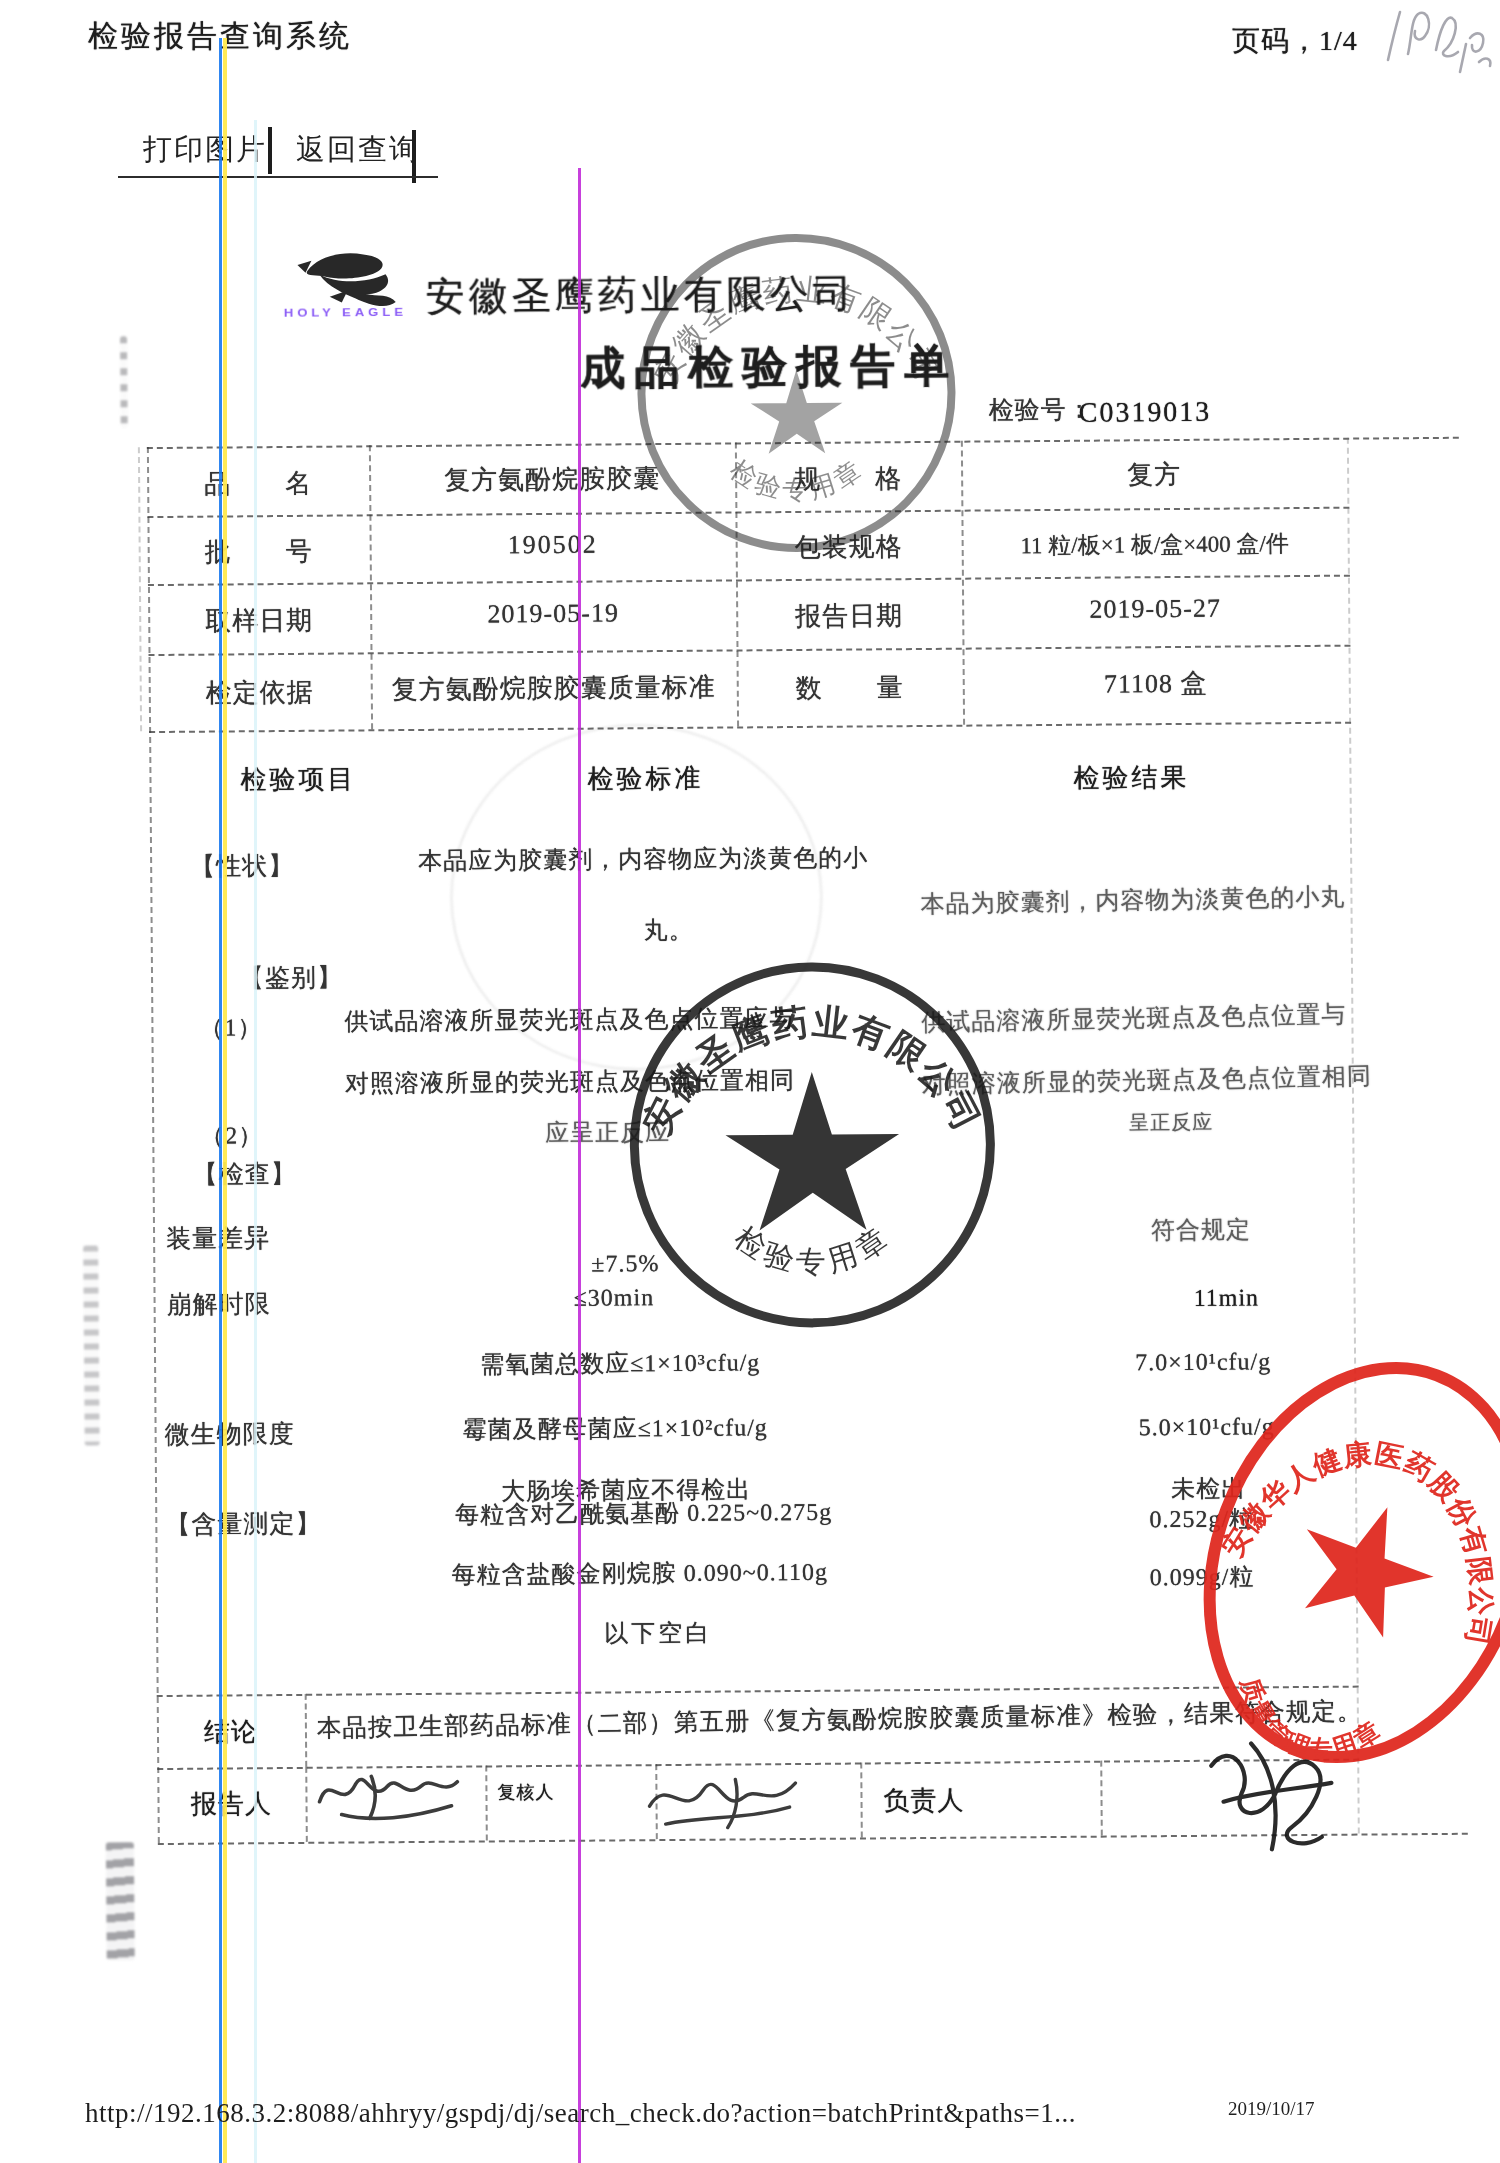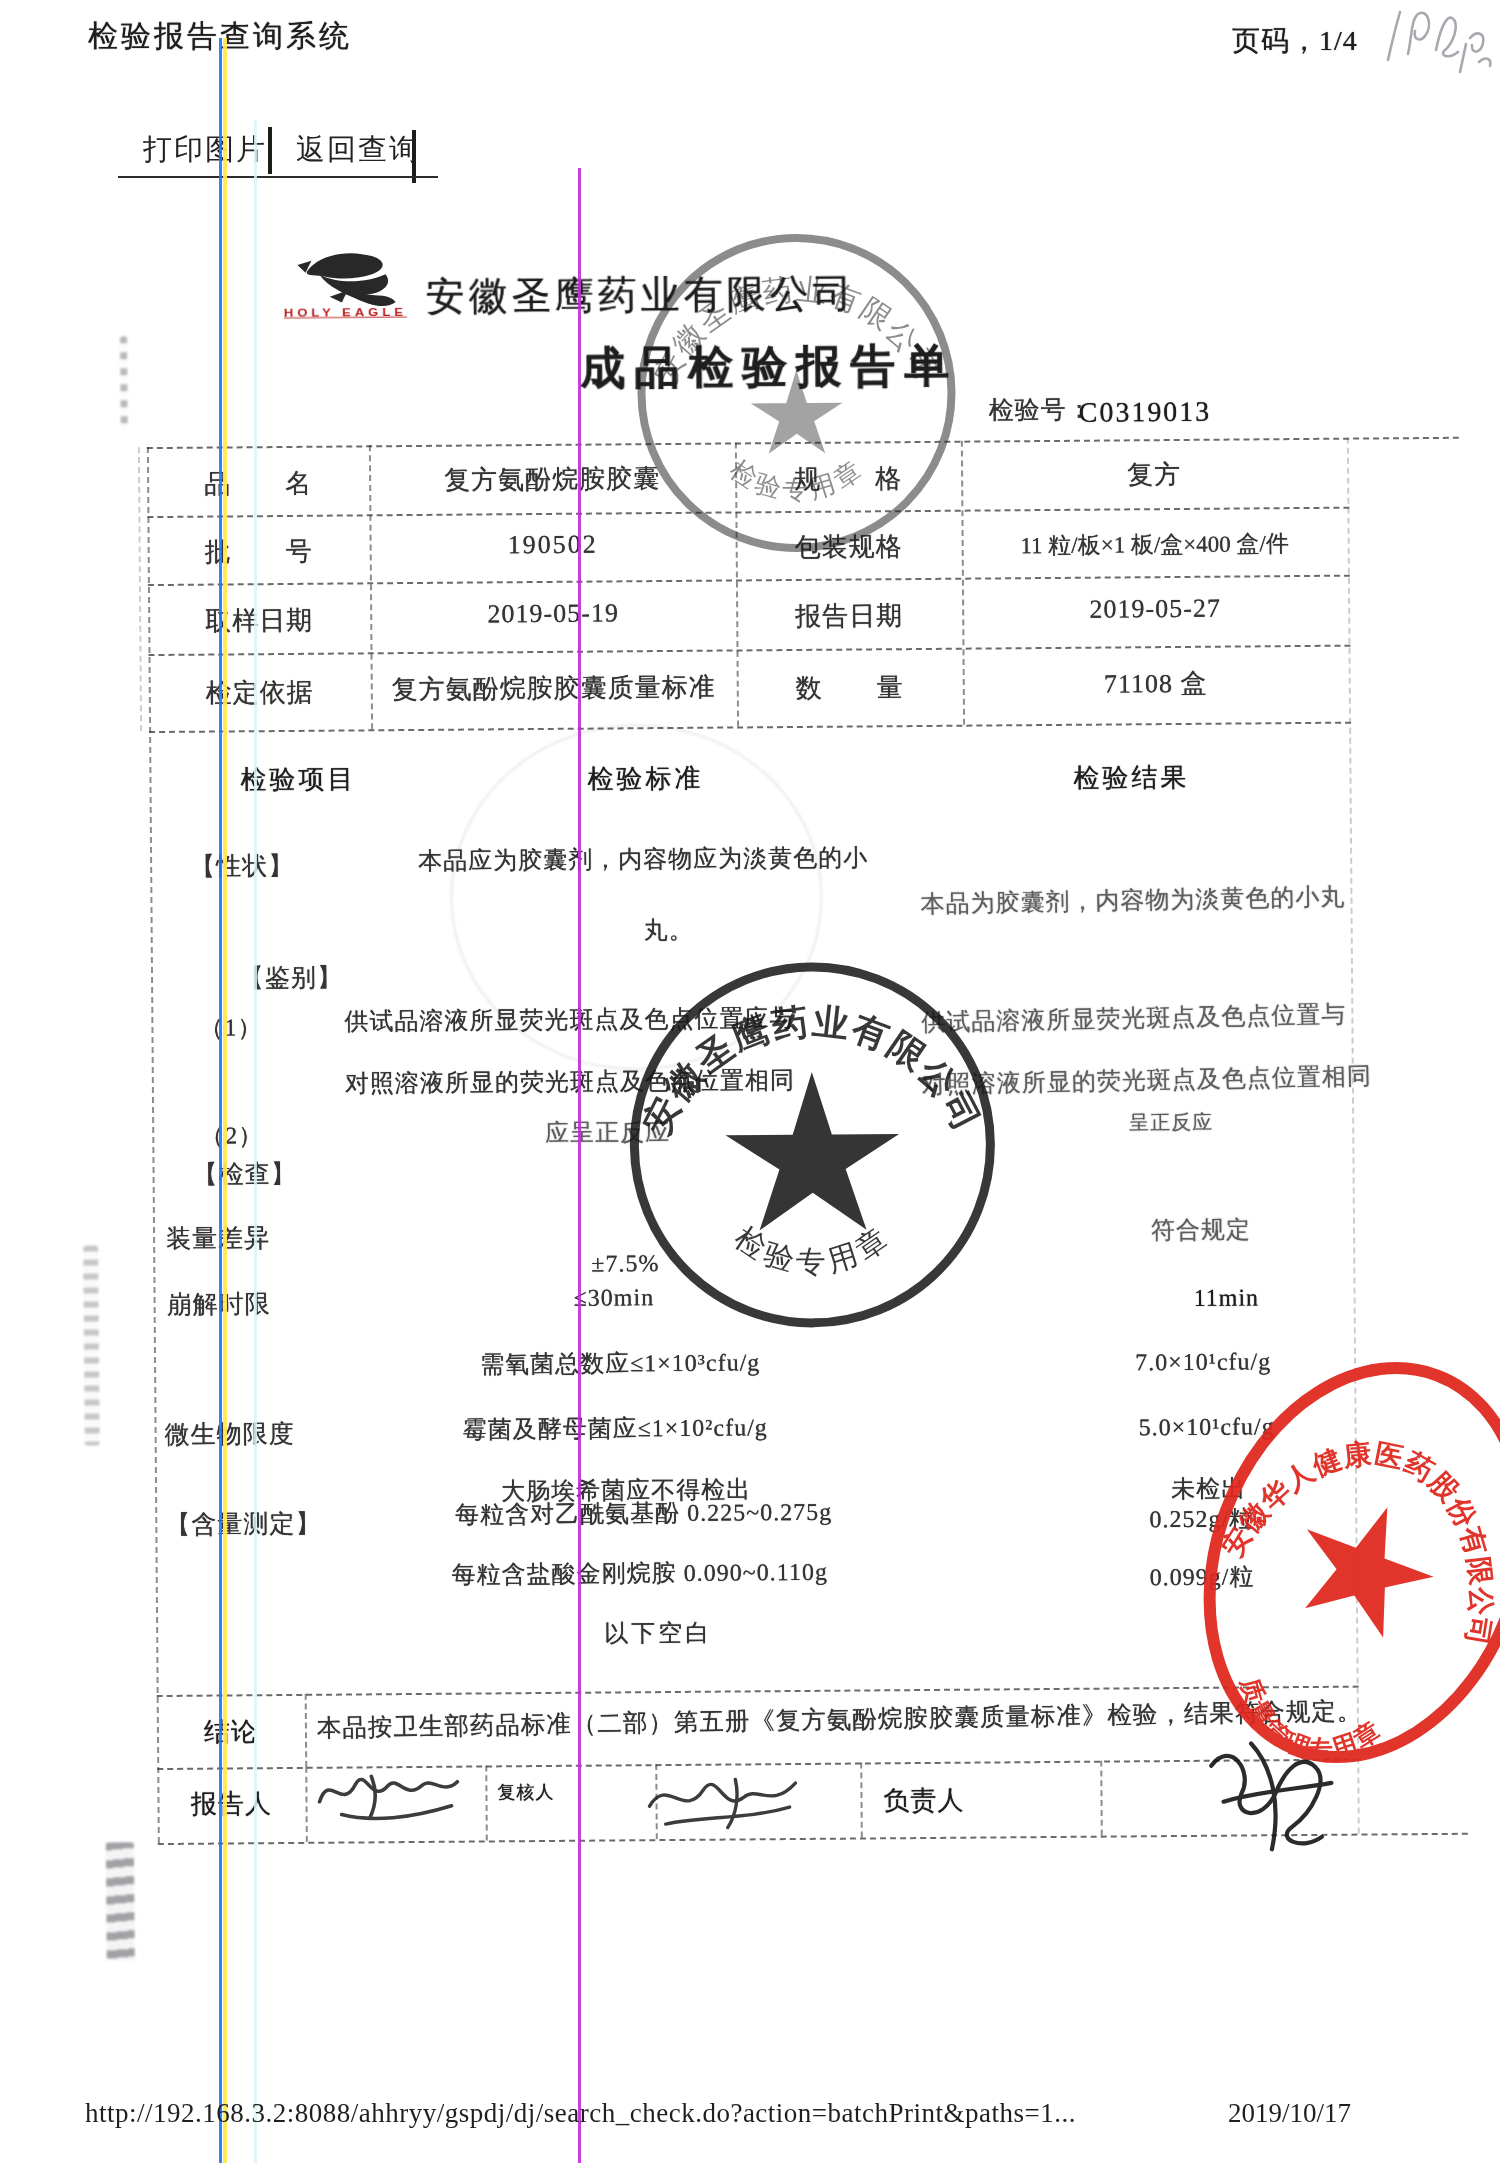--- a/index.html
+++ b/index.html
@@ -51,21 +51,21 @@
 <div id="scan-doc" class="abs" style="left:0;top:0;width:1500px;height:2163px;">
 
   <svg class="abs" style="left:296px;top:246px;" width="145" height="80" viewBox="0 0 145 80">
     <g fill="#161616" opacity=".92">
       <path d="M18,26 C28,12 52,6 74,10 C90,12 96,18 92,24 C84,34 52,36 36,32 C26,30 14,32 18,26 Z"></path>
       <path d="M30,30 C50,40 78,38 96,30 C104,40 92,50 76,50 C88,52 100,50 106,58 C96,66 78,60 66,54 C56,50 38,42 30,30 Z"></path>
       <path d="M40,52 L58,46 L52,58 Z"></path>
       <path d="M8,20 L22,16 L16,28 Z"></path>
     </g>
   </svg>
-  <div class="abs" style="left:290px;top:306px;font-family:'Liberation Sans','DejaVu Sans',sans-serif;font-size:13px;font-weight:bold;letter-spacing:4px;color:#b91c1c;transform:scaleY(.9);filter:blur(.4px);text-decoration:underline;">HOLY EAGLE</div>
+  <div class="abs" style="left:290px;top:306px;font-family:'Liberation Sans','DejaVu Sans',sans-serif;font-size:13px;font-weight:bold;letter-spacing:4px;color:#8b5cf6;transform:scaleY(.9);filter:blur(.4px);">HOLY EAGLE</div>
 
   <div class="abs scan dark" style="left:432px;top:272px;font-size:39px;letter-spacing:4px;filter:blur(.35px);">安徽圣鹰药业有限公司</div>
   <div class="abs scan dark" style="left:586px;top:342px;font-size:45px;font-weight:bold;letter-spacing:9px;filter:blur(.3px);">成品检验报告单</div>
 
   <span class="abs scan" style="left:994px;top:400px;font-size:25px;">检验号：</span>
   <span class="abs scan dark" style="left:1084px;top:404px;font-size:28px;letter-spacing:2px;font-family:Liberation Serif, serif;">C0319013</span>
 
   <div class="abs ghost-circle" style="left:452px;top:728px;width:368px;height:342px;"></div>
 
   <div class="abs hline" style="left:152px;top:447px;width:1312px;"></div>
@@ -234,13 +234,13 @@
   <div class="abs smudge" style="left:100px;top:1842px;width:28px;height:118px;background:repeating-linear-gradient(175deg,rgba(70,70,78,.5) 0 8px,rgba(185,185,190,.15) 8px 18px);"></div>
 
 </div>
 
 <div class="abs colorline" style="left:219px;top:38px;width:3px;height:2125px;background:#1879f0;opacity:.9;"></div>
 <div class="abs colorline" style="left:223px;top:38px;width:4px;height:2125px;background:#ffe94e;opacity:.95;"></div>
 <div class="abs colorline" style="left:254px;top:120px;width:3px;height:2043px;background:#daf3f9;opacity:.85;"></div>
 <div class="abs colorline" style="left:578px;top:168px;width:3px;height:1995px;background:#c12bd8;opacity:.9;"></div>
 
 <div class="abs" style="left:85px;top:2098px;font-size:27px;color:#1f1f1f;letter-spacing:.5px;">http://192.168.3.2:8088/ahhryy/gspdj/dj/search_check.do?action=batchPrint&amp;paths=1...</div>
-<div class="abs" style="left:1228px;top:2098px;font-size:27px;color:#1f1f1f;">2019/10/17</div>
+<div class="abs" style="left:1228px;top:2098px;font-size:19px;color:#1f1f1f;">2019/10/17</div>
 
 </body></html>

